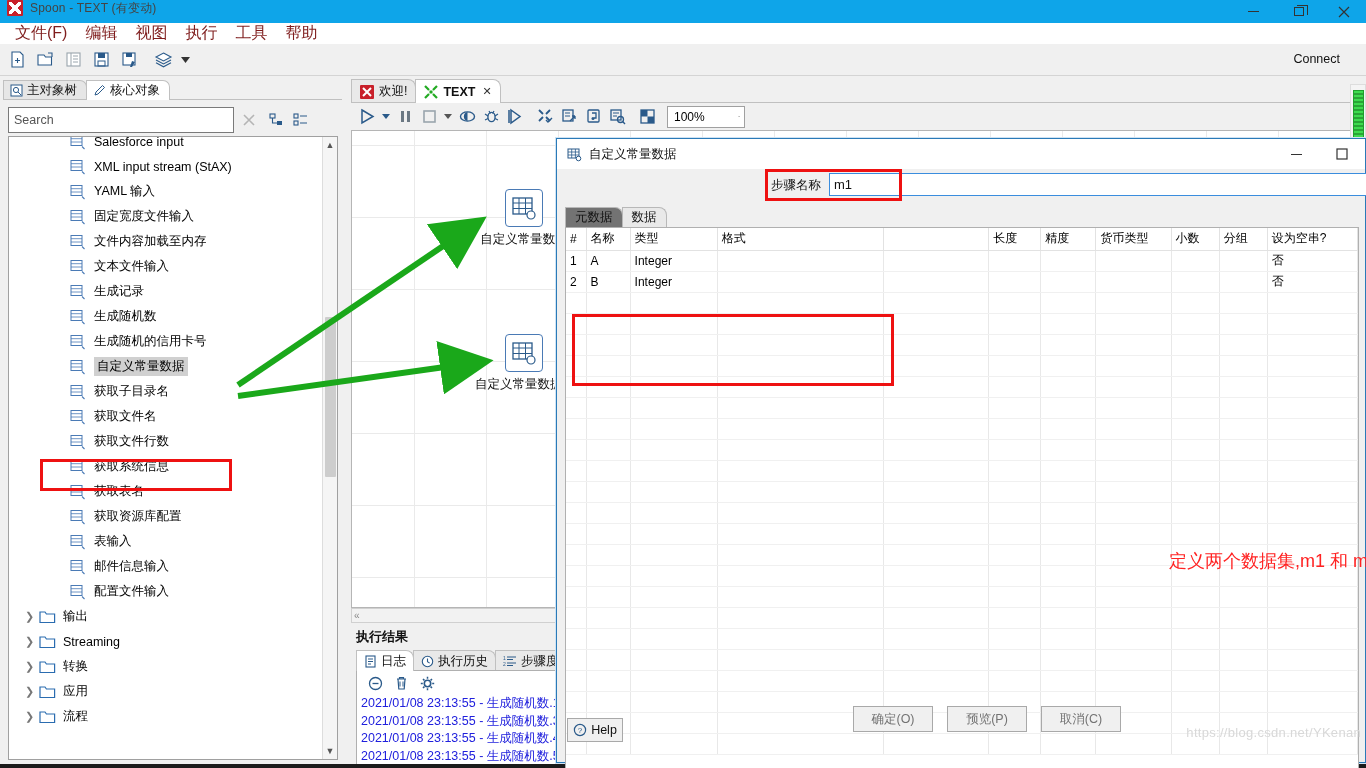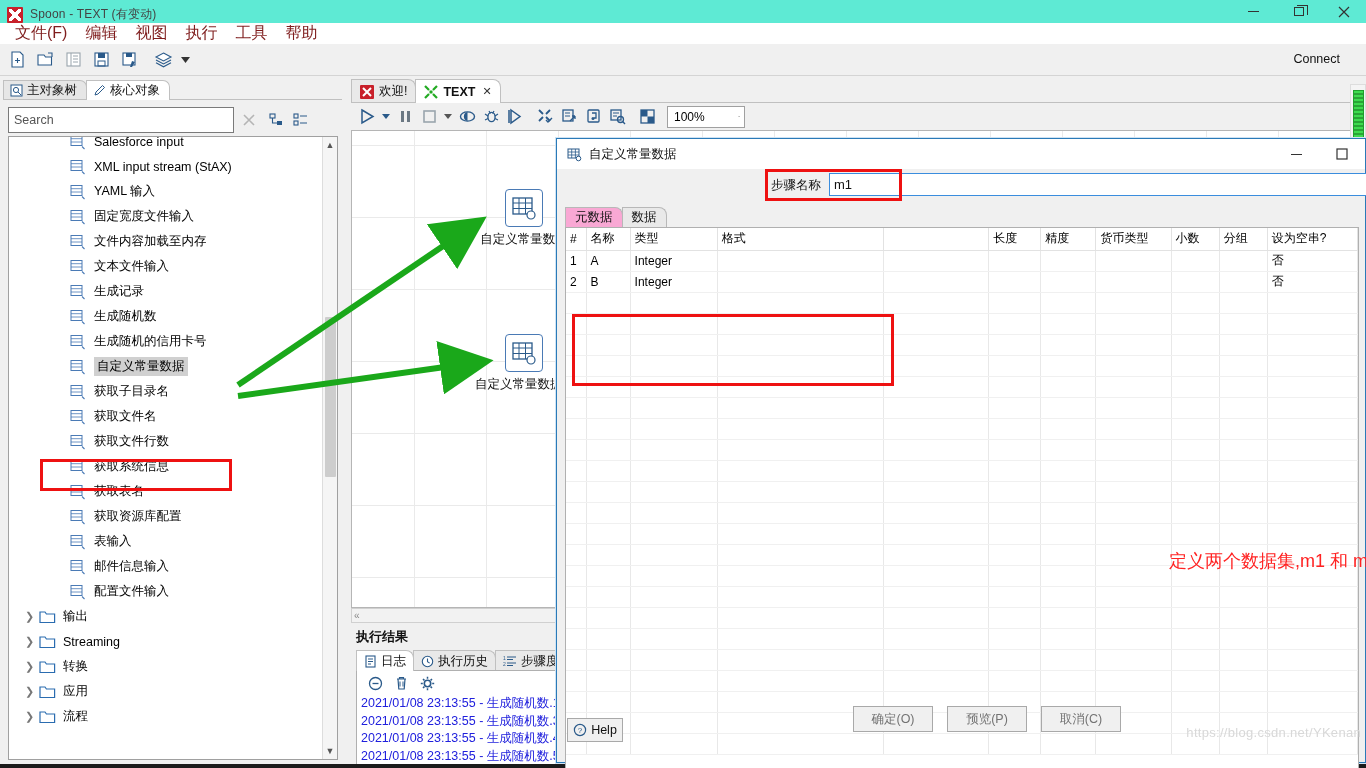--- a/index.html
+++ b/index.html
@@ -10,21 +10,21 @@
     font-family: "Liberation Sans", "DejaVu Sans", sans-serif;
     font-size: 12px;
     background: #ffffff;
     color: #000;
   }
   #app { position: relative; width: 1366px; height: 768px; background:#f0f0f0; }
 
   
   .titlebar {
     position:absolute; left:0; top:0; width:1366px; height:23px;
-    background:#5eead4; display:flex; align-items:flex-end;
+    background:#0ea5e9; display:flex; align-items:flex-start;
   }
   .title-icon {
     width:16px; height:16px; margin-left:7px; margin-right:7px;
     background:#c8202a; position:relative; border-radius:1px;
     display:inline-block; flex:none;
   }
   .title-icon::before {
     content:""; position:absolute; left:2px; top:2px; width:12px; height:12px;
     background:
       linear-gradient(45deg, transparent 40%, #fff 40%, #fff 60%, transparent 60%),
@@ -227,21 +227,21 @@
     position:absolute; left:208px; top:0px; width:137px; height:32px;
     border:3px solid #ee1111; pointer-events:none; z-index:10;
   }
 
   .dlg-tabs { position:absolute; left:8px; top:68px; height:20px; display:flex; align-items:flex-end; }
   .dtab {
     height:20px; display:flex; align-items:center; padding:0 9px;
     font-size:12.5px; border:1px solid #b8b8b8; border-bottom:none;
     border-radius:0 8px 0 0; background:#e9e9e9; margin-right:-1px; color:#111;
   }
-  .dtab.active { background:#f9a8d4; z-index:2; }
+  .dtab.active { background:#737373; z-index:2; }
 
   .dlg-table {
     position:absolute; left:8px; top:88px; width:794px; height:600px;
     background:#fff; border:1px solid #b0b0b0; overflow:hidden;
   }
   table.grid { border-collapse:collapse; width:100%; table-layout:fixed; }
   table.grid th {
     font-weight:normal; font-size:12px; text-align:left;
     height:22px; padding:0 4px; border-right:1px solid #e2e2e2;
     border-bottom:1px solid #e2e2e2; background:#fff; color:#000;

